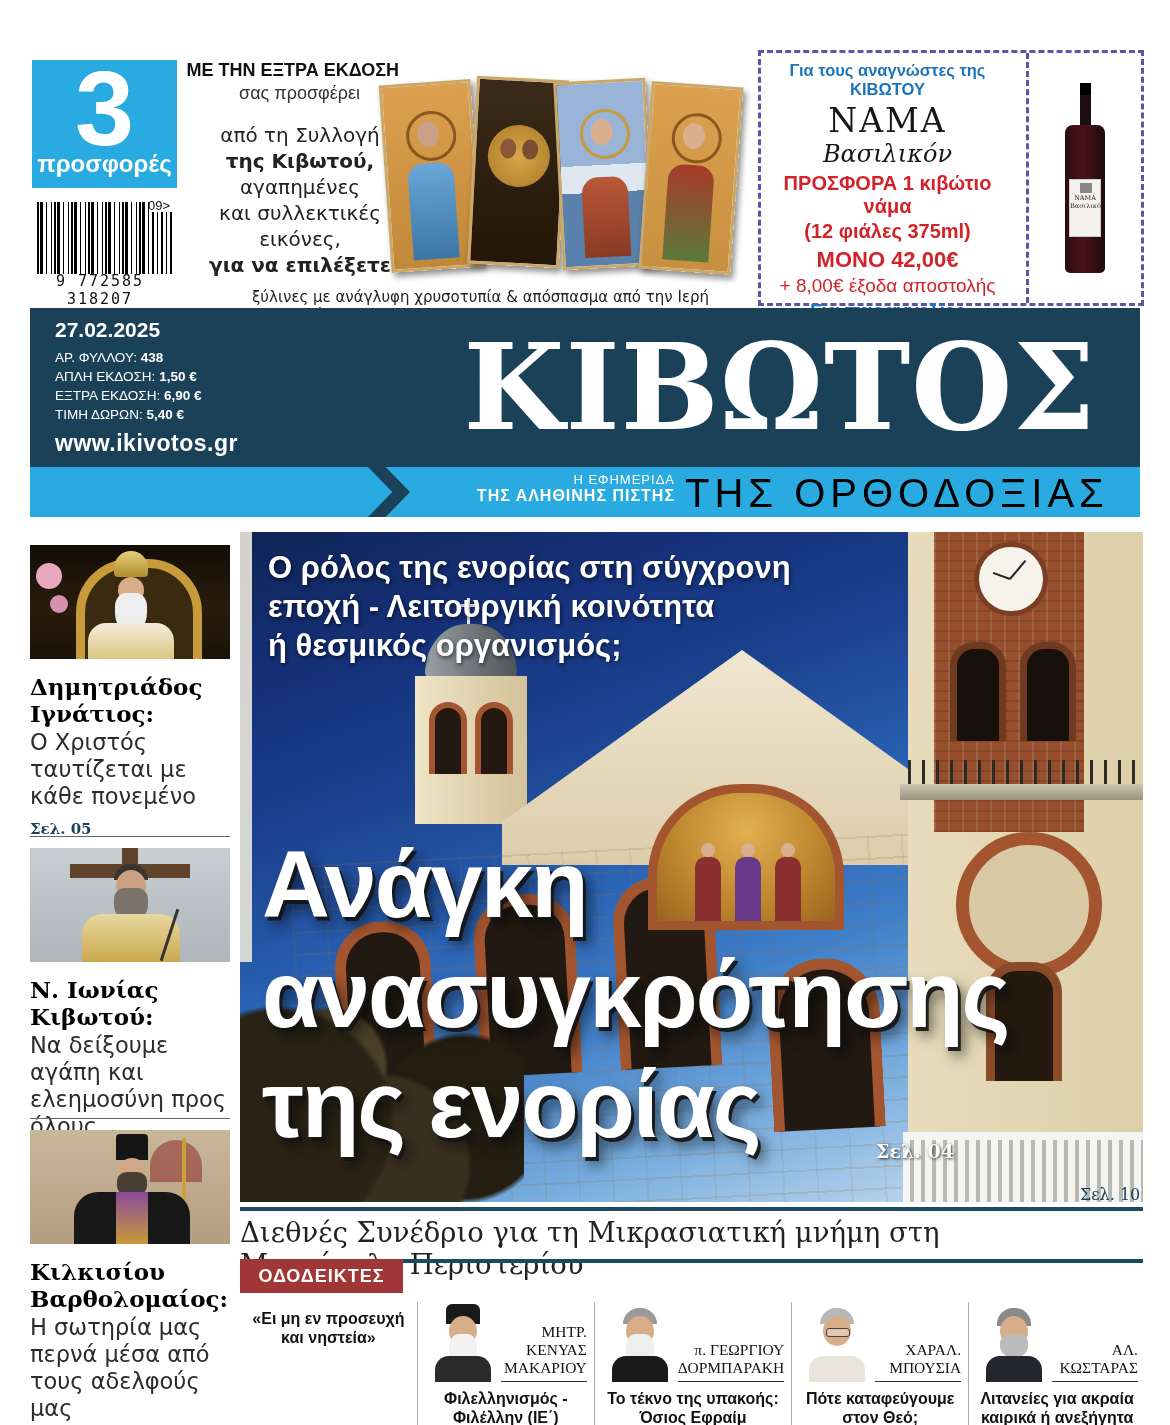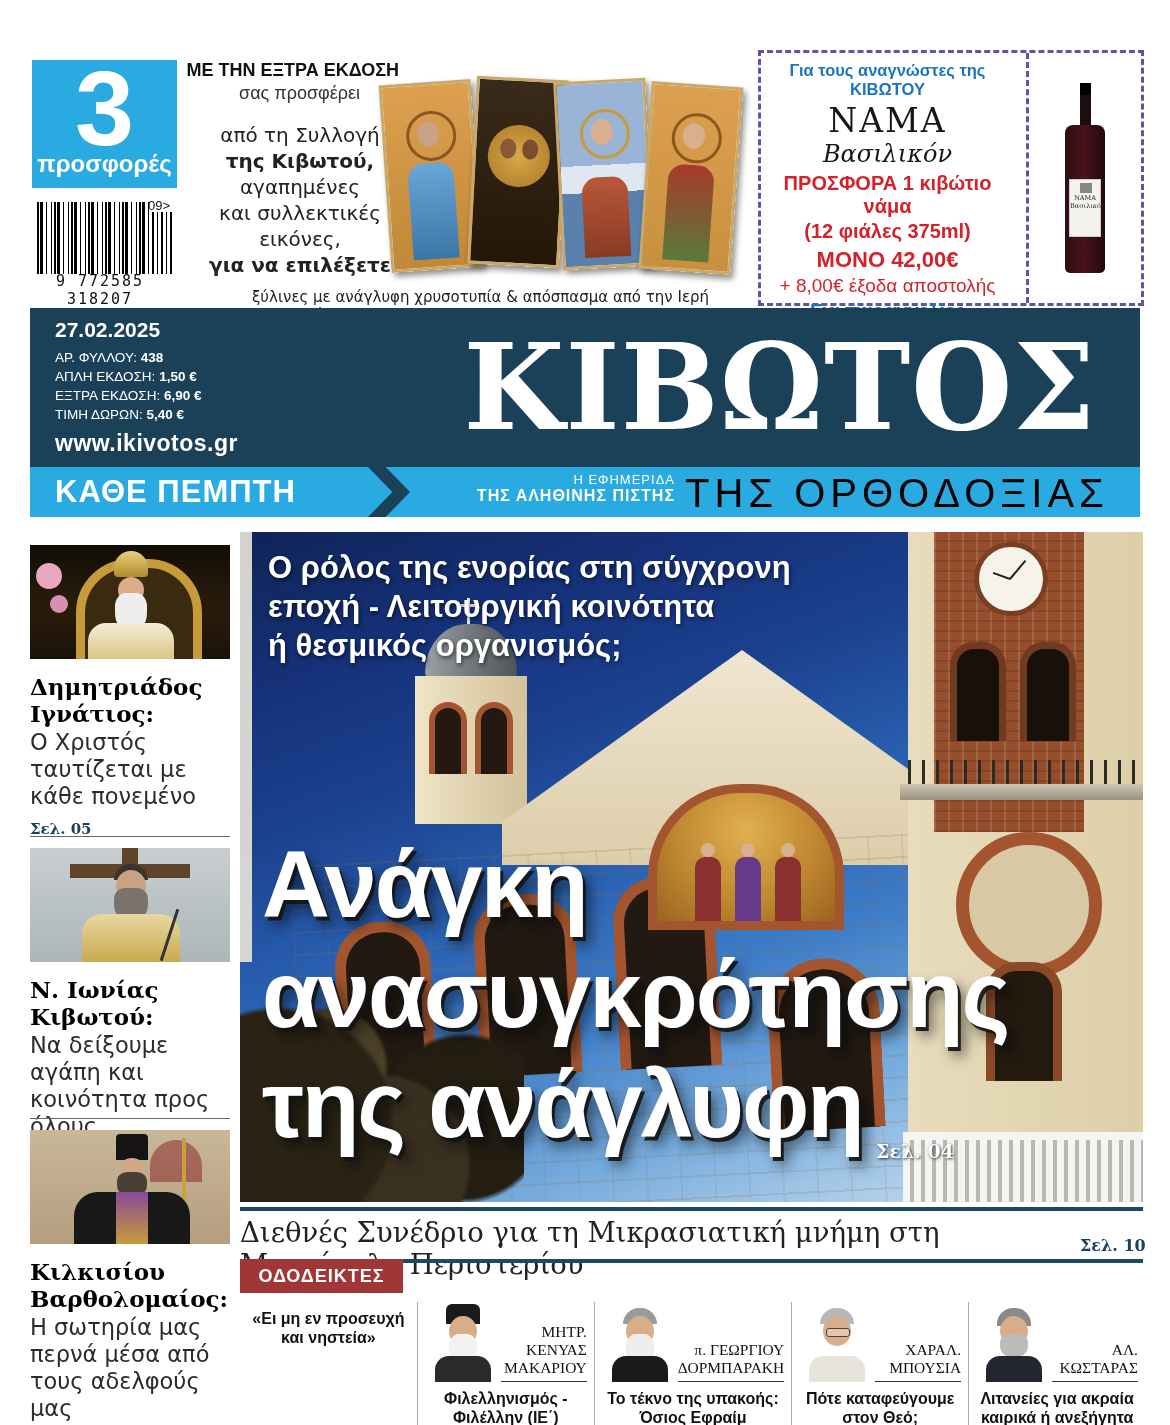--- a/index.html
+++ b/index.html
@@ -159,21 +159,21 @@
   .lead-kicker{position:absolute;left:28px;top:16px;font-size:31px;font-weight:bold;line-height:39px;color:#fff;
                text-shadow:1px 2px 4px rgba(0,0,0,.6);}
   .lead-head{position:absolute;left:22px;top:298px;font-size:94px;font-weight:bold;line-height:110px;color:#fff;letter-spacing:-2px;
              text-shadow:3px 4px 0 rgba(20,20,20,.9),7px 9px 14px rgba(0,0,0,.55);}
   .lead-page{position:absolute;left:636px;top:608px;font-family:"DejaVu Serif",serif;font-weight:bold;font-size:19px;color:#fff;
              text-shadow:1px 1px 3px rgba(0,0,0,.8);}
 
   
   .conf-rule-top{left:240px;top:1207px;width:903px;height:4px;background:#1a4a66;}
   .conf-text{left:240px;top:1216px;width:830px;font-family:"DejaVu Serif",serif;font-size:27.5px;color:#222;}
-  .conf-page{left:1080px;top:1236px;font-family:"DejaVu Serif",serif;font-weight:bold;font-size:16px;color:#1a415a;}
+  .conf-page{left:1080px;top:1185px;font-family:"DejaVu Serif",serif;font-weight:normal;font-size:16px;color:#1a415a;}
   .conf-rule-bot{left:403px;top:1259px;width:740px;height:4px;background:#1a4a66;}
   .section-label{left:240px;top:1259px;width:163px;height:34px;background:#a03636;color:#fff;
                  display:flex;align-items:center;justify-content:center;font-weight:bold;font-size:18px;letter-spacing:1px;}
 
   
   .cols{left:240px;top:1302px;width:905px;height:123px;display:grid;grid-template-columns:repeat(5,1fr);}
   .col{position:relative;padding:0 7px;box-sizing:border-box;}
   .col + .col{border-left:1px solid #aaa;}
   .col-top{display:flex;align-items:flex-end;}
   .col-photo{position:relative;width:76px;height:80px;flex:none;overflow:hidden;}
@@ -270,21 +270,20 @@
   <div class="abs mh-info">
     <div><span>ΑΡ. ΦΥΛΛΟΥ:</span> <b>438</b></div>
     <div><span>ΑΠΛΗ ΕΚΔΟΣΗ:</span> <b>1,50 €</b></div>
     <div><span>ΕΞΤΡΑ ΕΚΔΟΣΗ:</span> <b>6,90 €</b></div>
     <div><span>ΤΙΜΗ ΔΩΡΩΝ:</span> <b>5,40 €</b></div>
   </div>
   <div class="abs mh-site">www.ikivotos.gr</div>
   <div class="abs mh-logo">ΚΙΒΩΤΟΣ</div>
 
   <div class="abs blue-band">
-    <div class="band-freq">ΚΑΘΕ ΠΕΜΠΤΗ</div>
     <div class="band-chevron"></div>
     <div class="band-tag">
       <div class="t1">Η ΕΦΗΜΕΡΙΔΑ</div>
       <div class="t2">ΤΗΣ ΑΛΗΘΙΝΗΣ ΠΙΣΤΗΣ</div>
     </div>
     <div class="band-main">ΤΗΣ ΟΡΘΟΔΟΞΙΑΣ</div>
   </div>
 
   <div class="abs side-item" style="top:545px;height:291px;">
     <div class="side-photo ph1">
@@ -306,21 +305,21 @@
     <div class="side-photo ph2">
       <div class="cross-v"></div>
       <div class="cross-h"></div>
       <div class="hair"></div>
       <div class="head"></div>
       <div class="beard"></div>
       <div class="body"></div>
       <div class="mic"></div>
     </div>
     <div class="side-name">Ν. Ιωνίας Κιβωτού:</div>
-    <div class="side-text">Να δείξουμε αγάπη και κοινότητα προς όλους</div>
+    <div class="side-text">Να δείξουμε αγάπη και ελεημοσύνη προς όλους</div>
     <div class="side-page">Σελ. 05</div>
   </div>
   <div class="abs side-div" style="left:30px;top:1118px;width:200px;"></div>
 
   <div class="abs side-item" style="top:1130px;">
     <div class="side-photo ph3">
       <div class="win"></div>
       <div class="staff"></div>
       <div class="hat"></div>
       <div class="head"></div>
@@ -372,21 +371,21 @@
     </div>
 
     <div class="trees"></div>
     <div class="railing"></div>
 
     <div class="lead-kicker preline">Ο ρόλος της ενορίας στη σύγχρονη
 εποχή - Λειτουργική κοινότητα
 ή θεσμικός οργανισμός;</div>
     <div class="lead-head preline">Ανάγκη
 ανασυγκρότησης
-της ανάγλυφη</div>
+της ενορίας</div>
     <div class="lead-page">Σελ. 04</div>
   </div>
 
   <div class="abs conf-rule-top"></div>
   <div class="abs conf-text">Διεθνές Συνέδριο για τη Μικρασιατική μνήμη στη Μητρόπολη Περιστερίου</div>
   <div class="abs conf-page">Σελ. 10</div>
   <div class="abs conf-rule-bot"></div>
   <div class="abs section-label">ΟΔΟΔΕΙΚΤΕΣ</div>
 
   <div class="abs cols">

